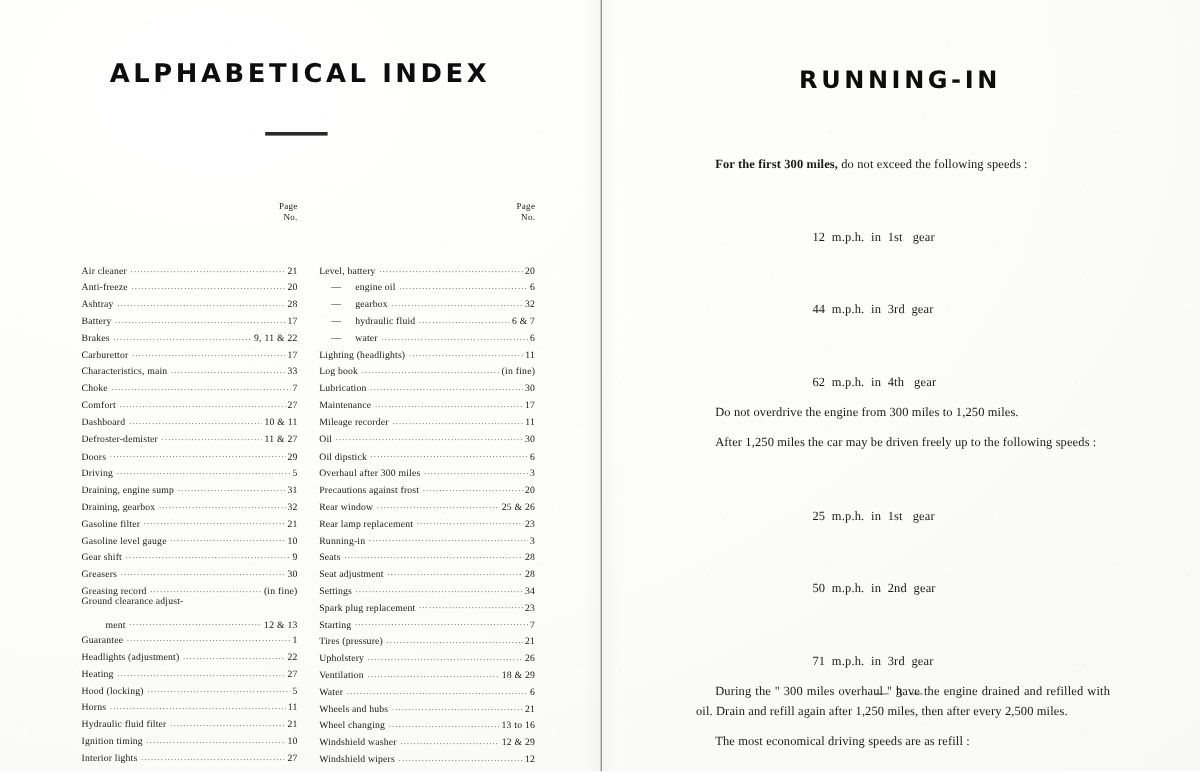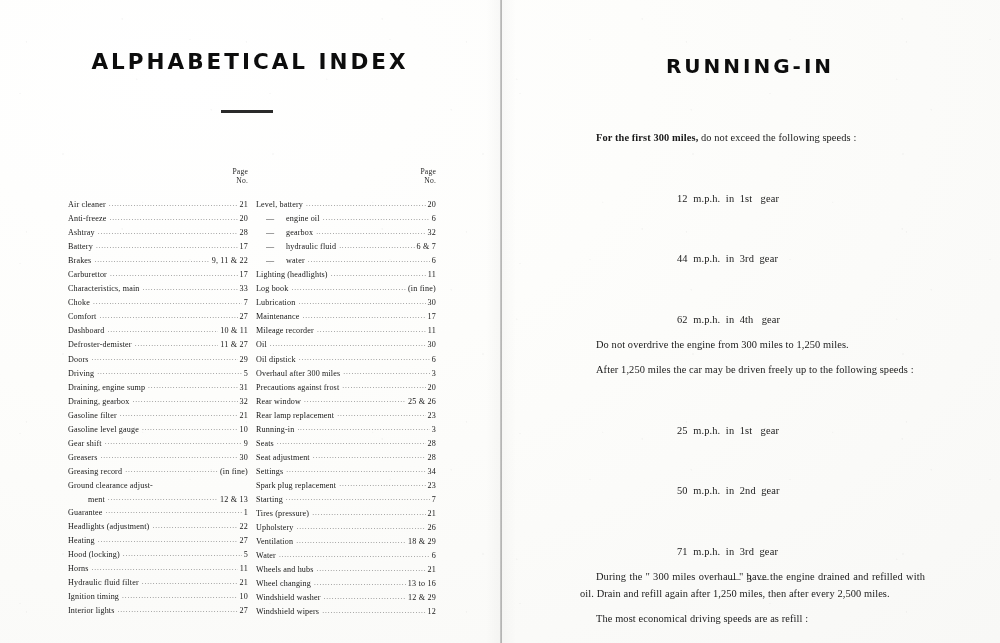--- a/index.html
+++ b/index.html
@@ -106,21 +106,21 @@
     background: #2a2a2a;
   }
 
   
   .index-wrap {
     position: absolute;
     top: 168px;
     left: 0;
     width: 500px;
     display: flex;
-    gap: 6px;
+    gap: 16px;
   }
   .index-col {
     width: 180px;
     font-size: 8.1px;
     line-height: 1.0;
   }
   .index-col.col-a { margin-left: 68px; }
   .index-col.col-b { margin-left: 2px; }
 
   .page-no-head {
@@ -154,20 +154,21 @@
     letter-spacing: 0.9px;
     font-size: 7.4px;
   }
   .entry .leader:after {
     content: ".........................................................";
   }
   .entry .pg {
     flex: 0 0 auto;
     text-align: right;
     letter-spacing: 0.2px;
+    margin-top: 21px;
   }
   .entry.noleader .leader:after { content: ""; }
   .entry .sub-dash {
     display: inline-block;
     width: 30px;
     text-align: left;
     padding-left: 10px;
     box-sizing: border-box;
   }
   .entry.cont {

